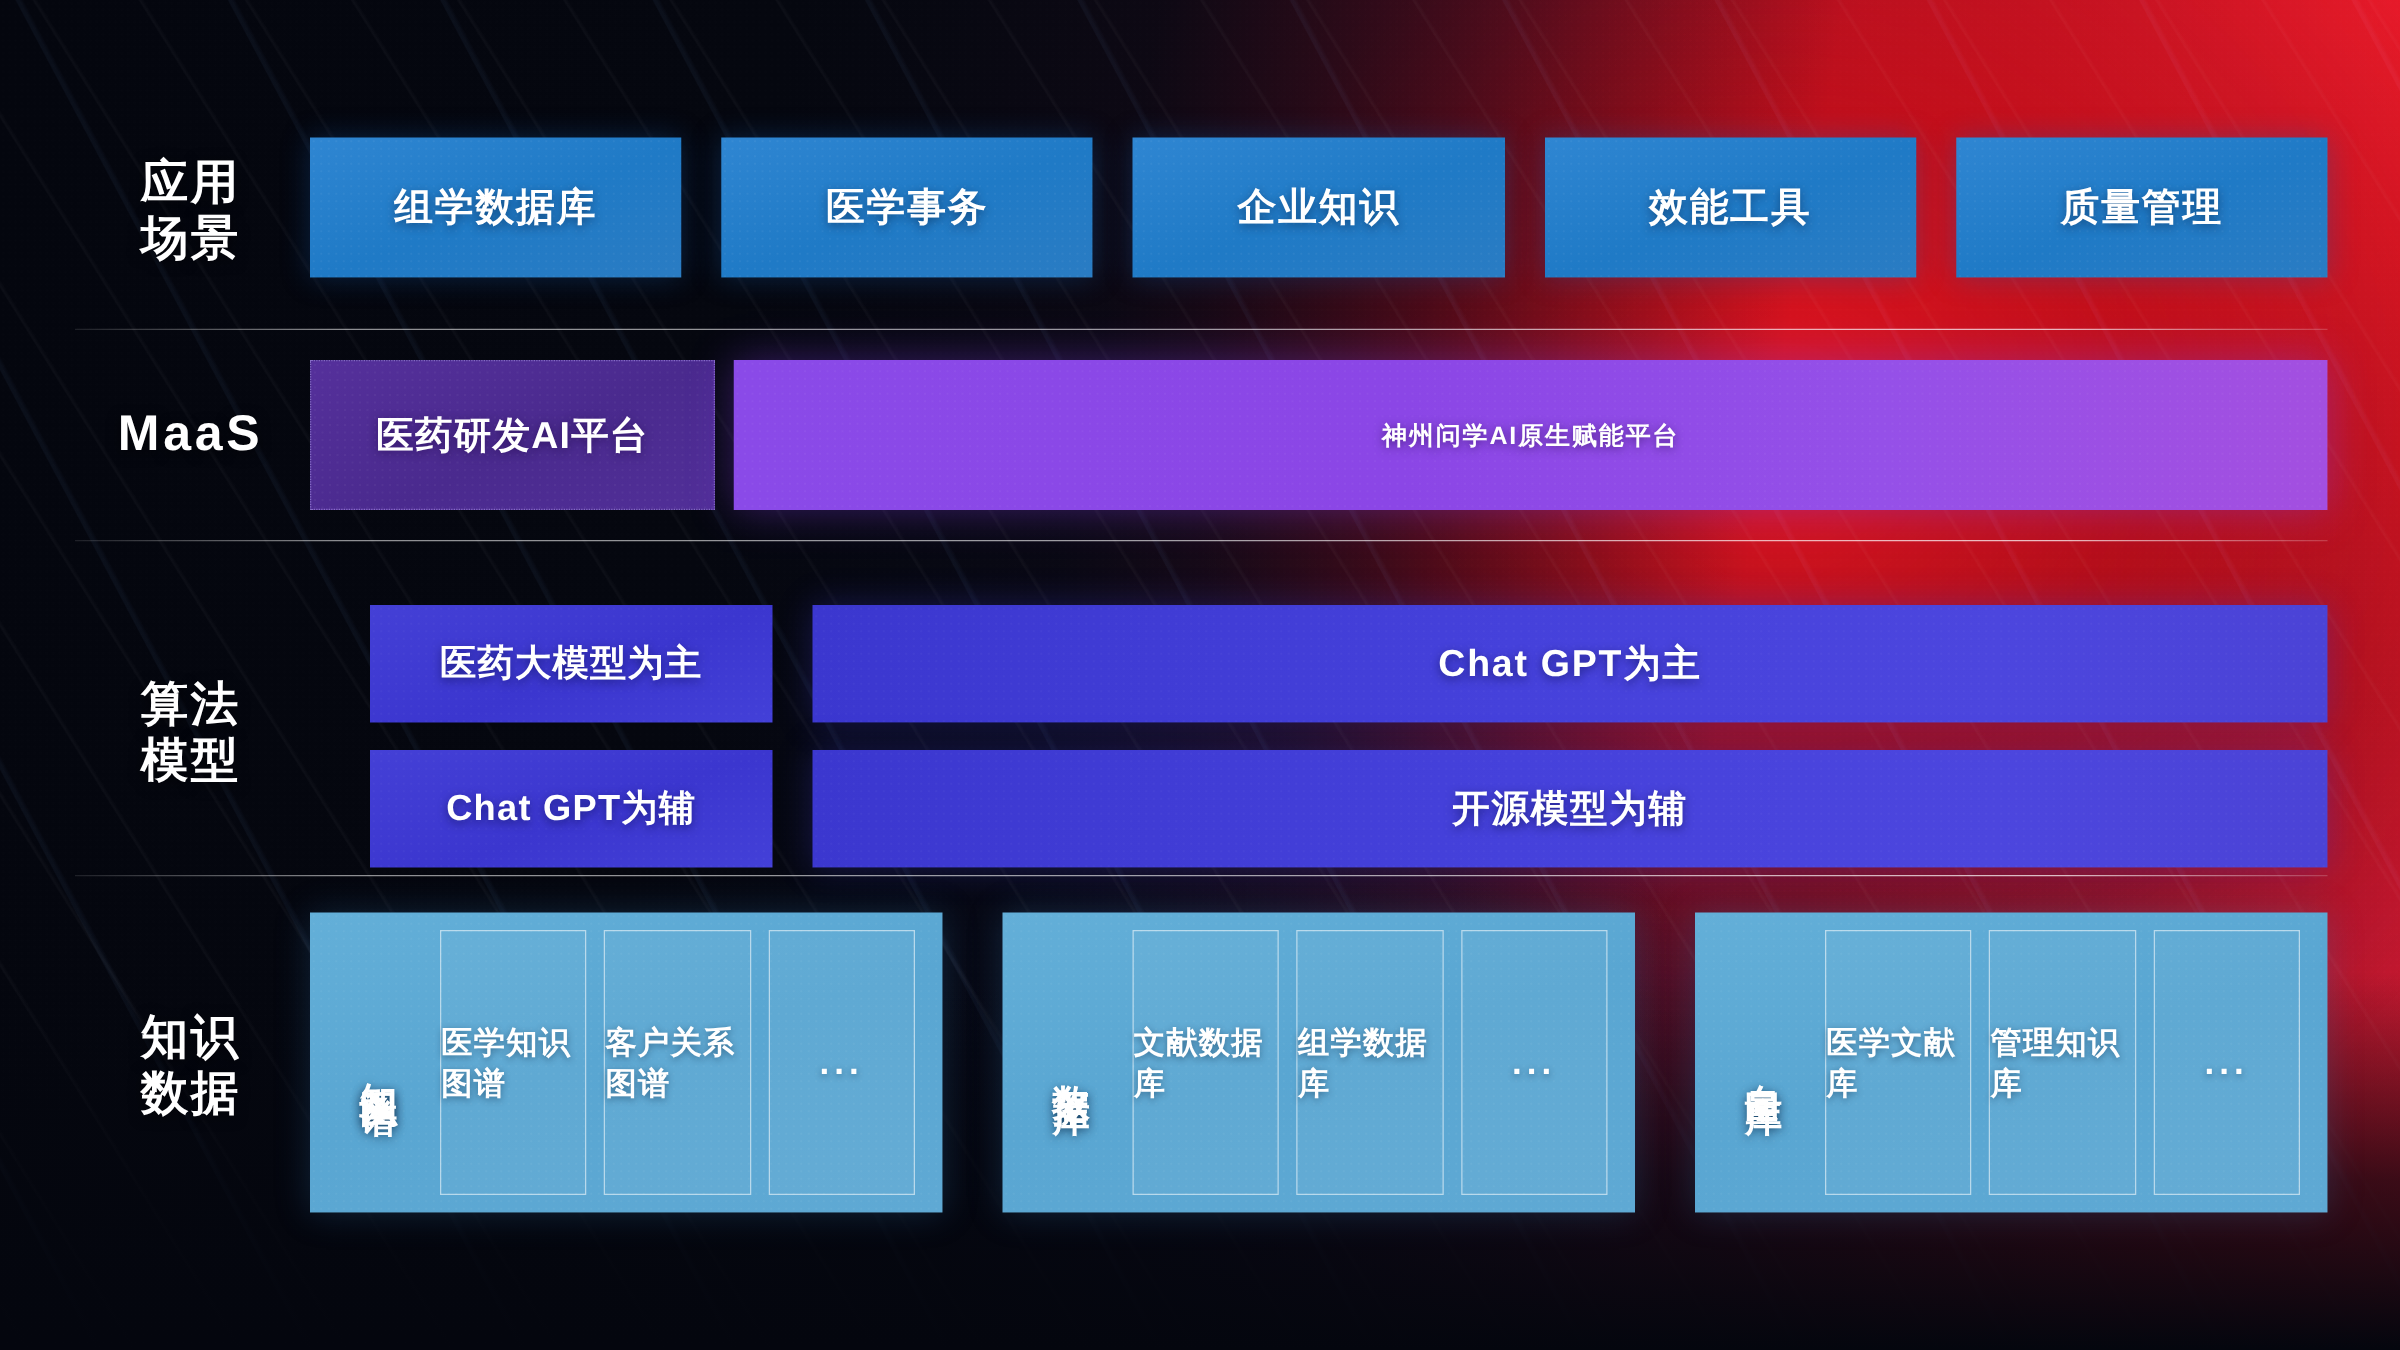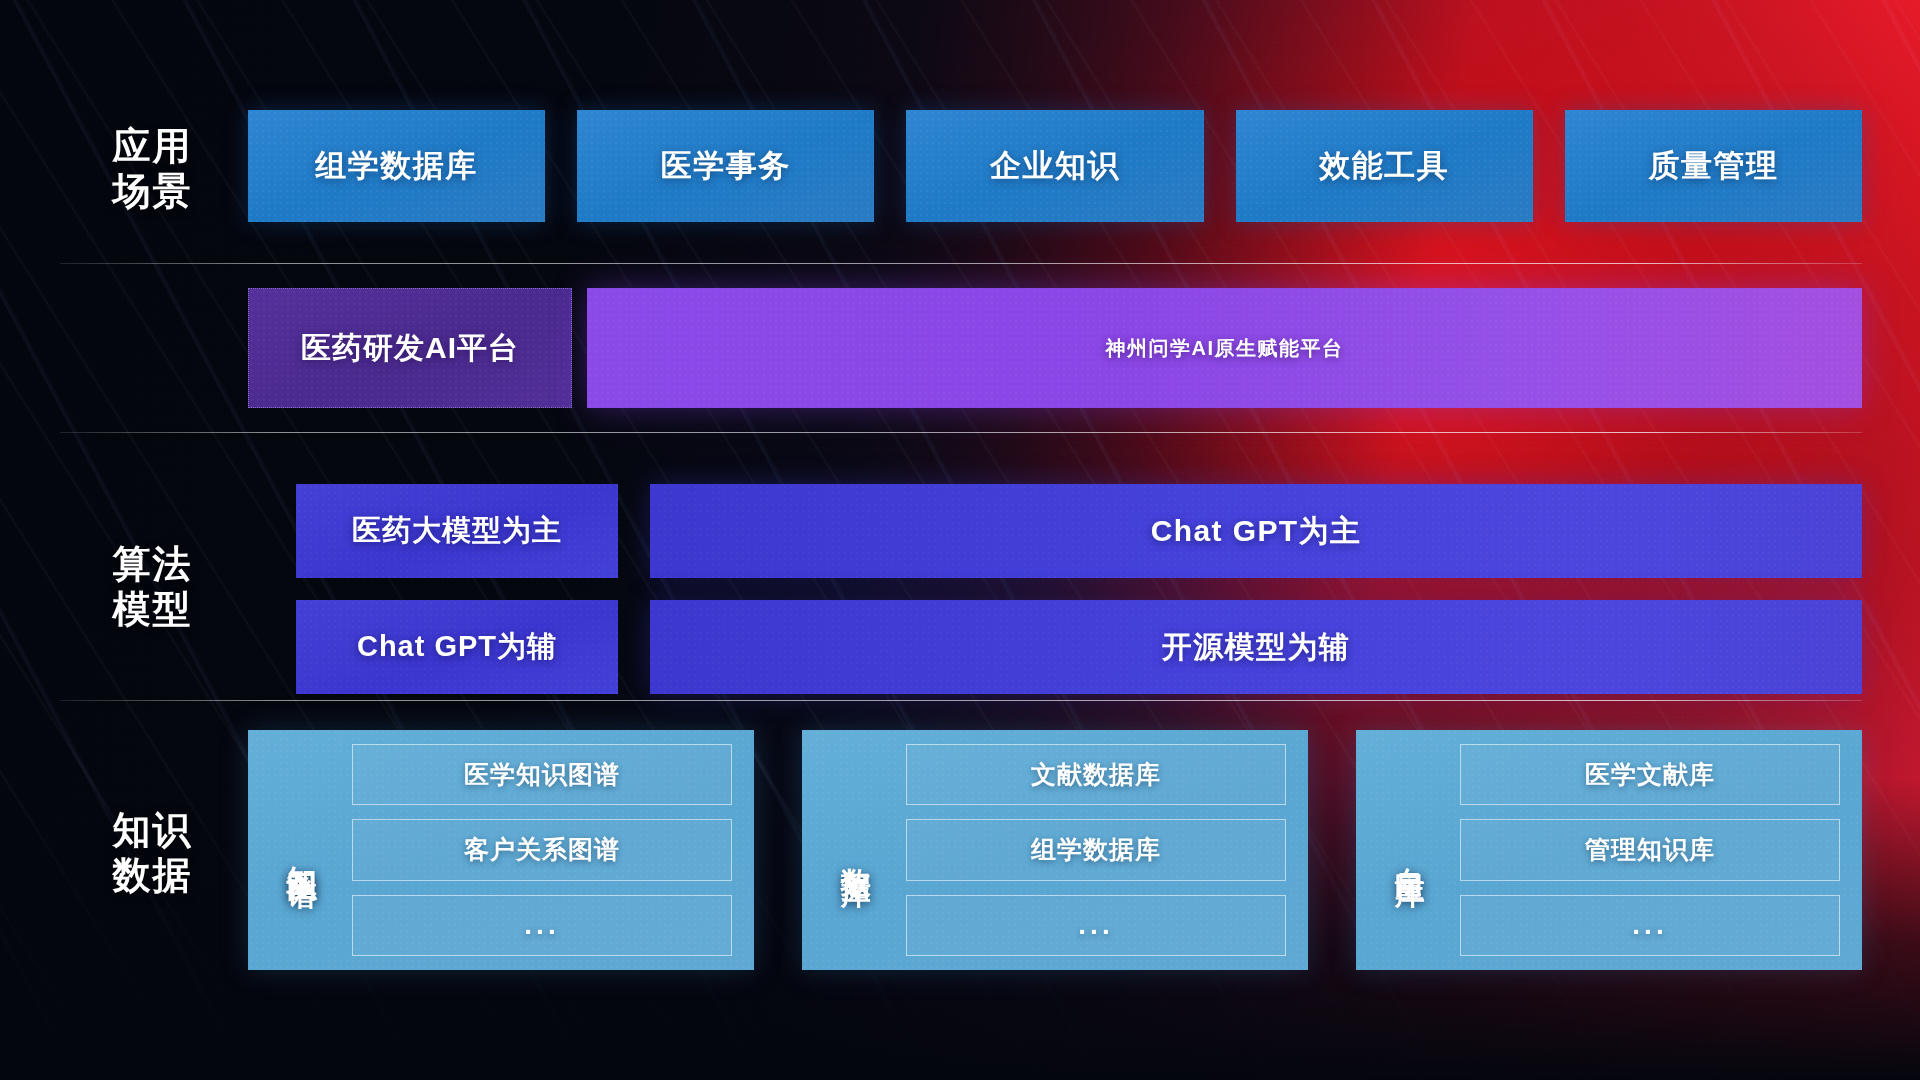--- a/index.html
+++ b/index.html
@@ -177,21 +177,21 @@
     width:56px;flex:0 0 56px;
     color:#fff;font-size:30px;font-weight:700;
     line-height:1.18;text-align:center;
     writing-mode:vertical-rl;text-orientation:upright;
     letter-spacing:4px;
     text-shadow:0 2px 8px rgba(0,30,60,.5);
     display:flex;align-items:center;justify-content:center;
   }
   .know-items{
     position:relative;z-index:2;
-    flex:1 1 auto;display:flex;flex-direction:column;gap:14px;height:100%;
+    flex:1 1 auto;display:flex;flex-direction:row;gap:14px;height:100%;
     justify-content:center;
   }
   .know-item{
     flex:1 1 0;
     border:1px solid rgba(255,255,255,.55);
     display:flex;align-items:center;justify-content:center;
     color:#fff;font-size:25px;font-weight:700;letter-spacing:1px;
     text-shadow:0 2px 6px rgba(0,30,60,.45);
     background:rgba(255,255,255,.04);
   }
@@ -232,20 +232,21 @@
         </div>
         <div class="app-card">
           <span>质量管理</span>
         </div>
       </div>
     </div>
 
     <div class="sep" style="top:263px;"></div>
 
     <div class="row" id="tier-maas">
+      <div class="row-label en" style="top:36px;">MaaS</div>
 
       <div class="maas-track">
         <div class="maas-left">
           <span>医药研发AI平台</span>
         </div>
         <div class="maas-right">
           <span>神州问学AI原生赋能平台</span>
         </div>
       </div>
     </div>

